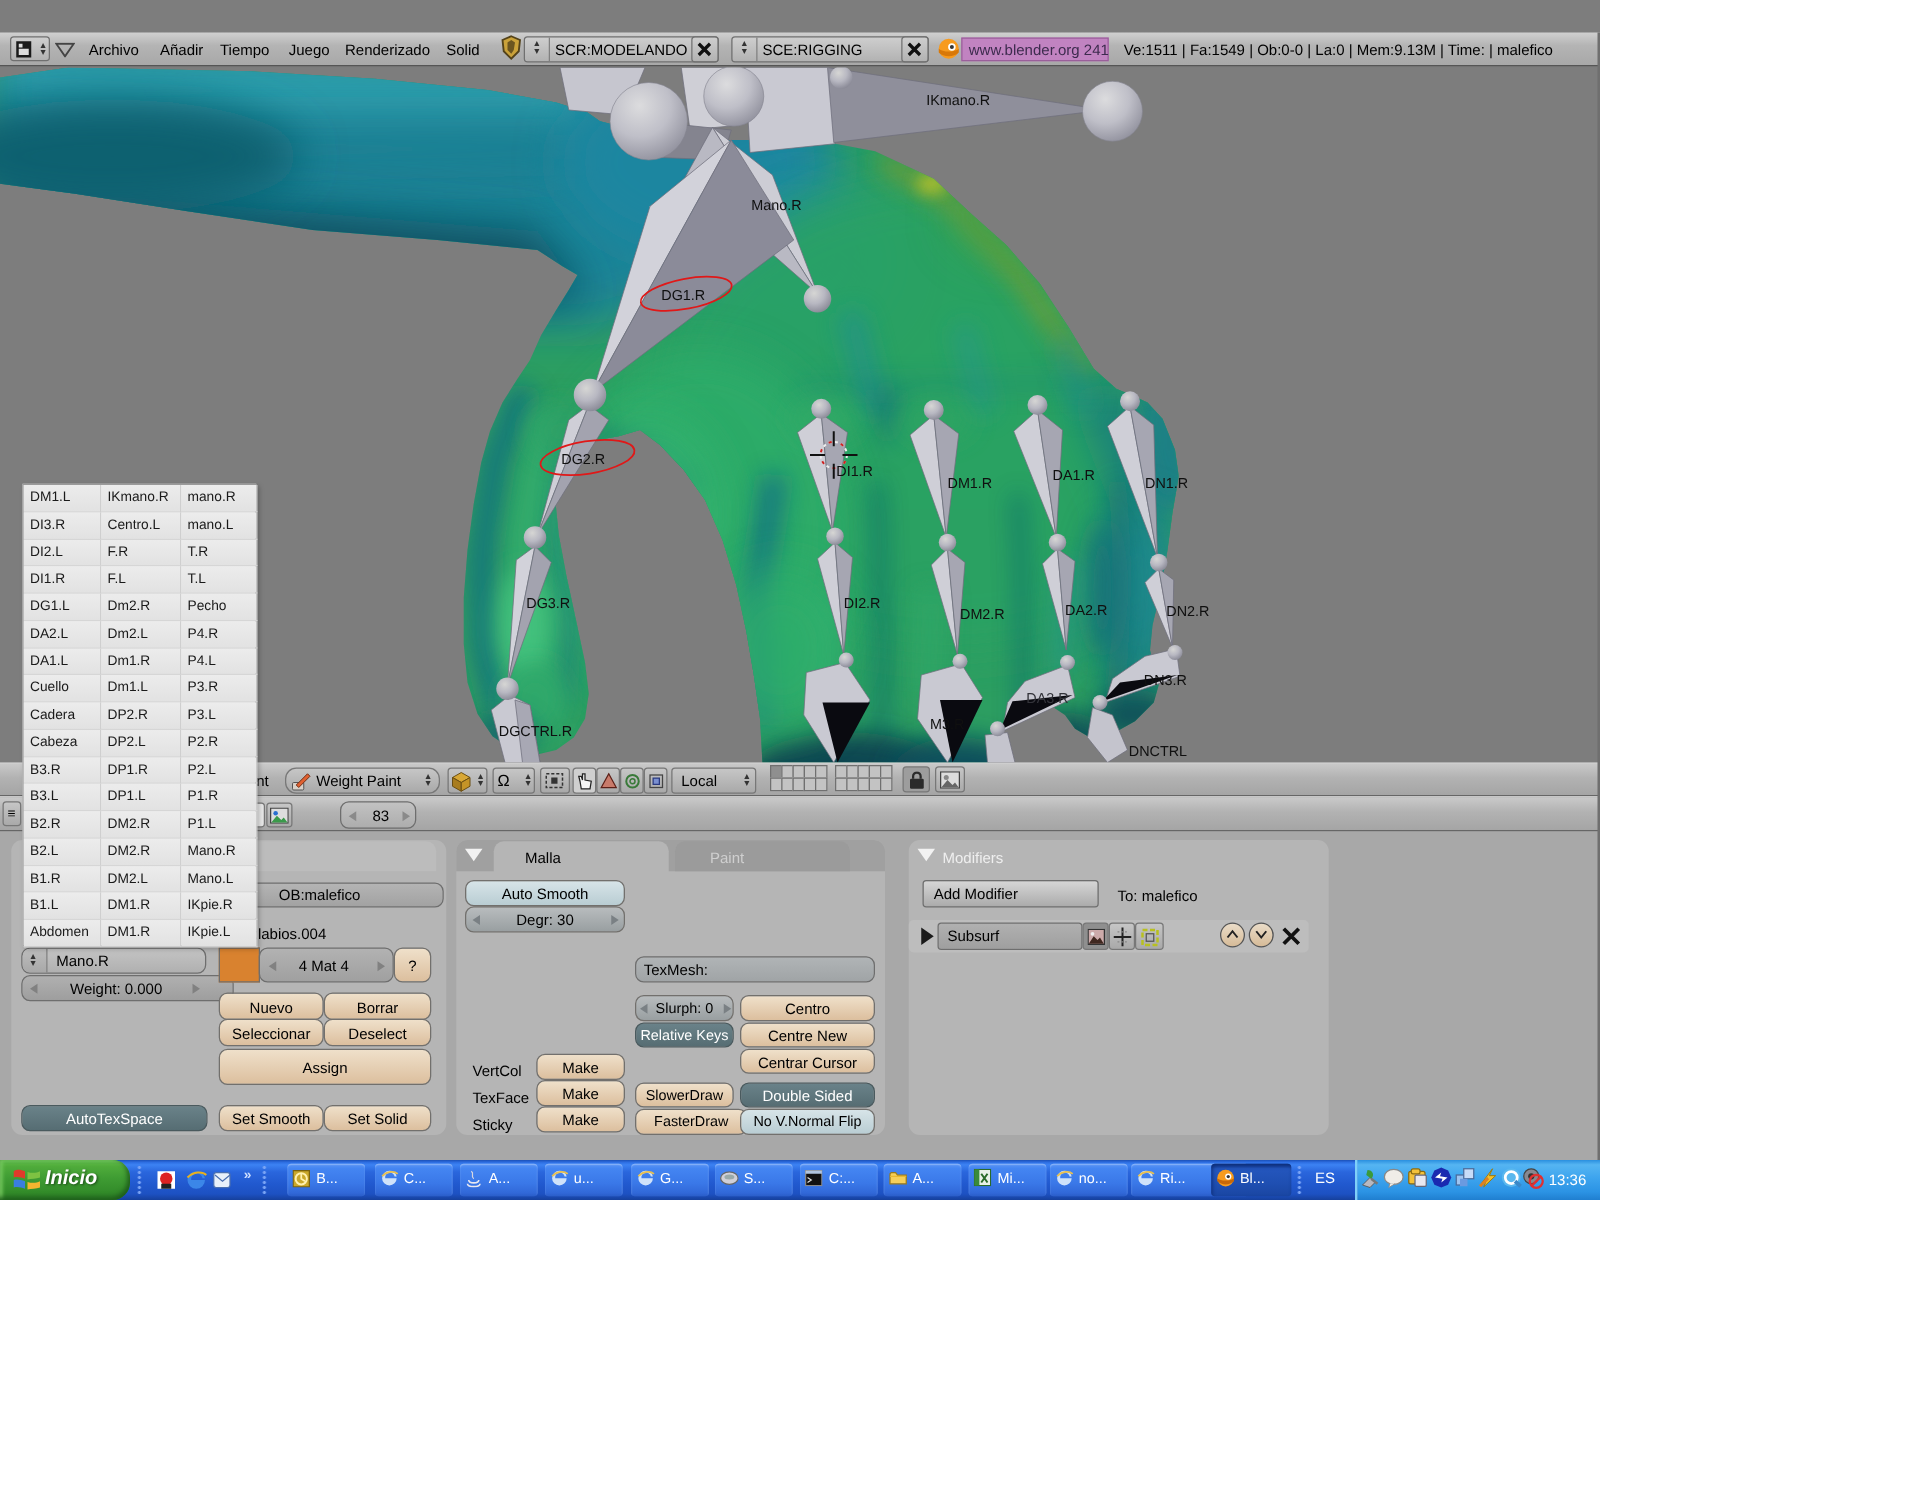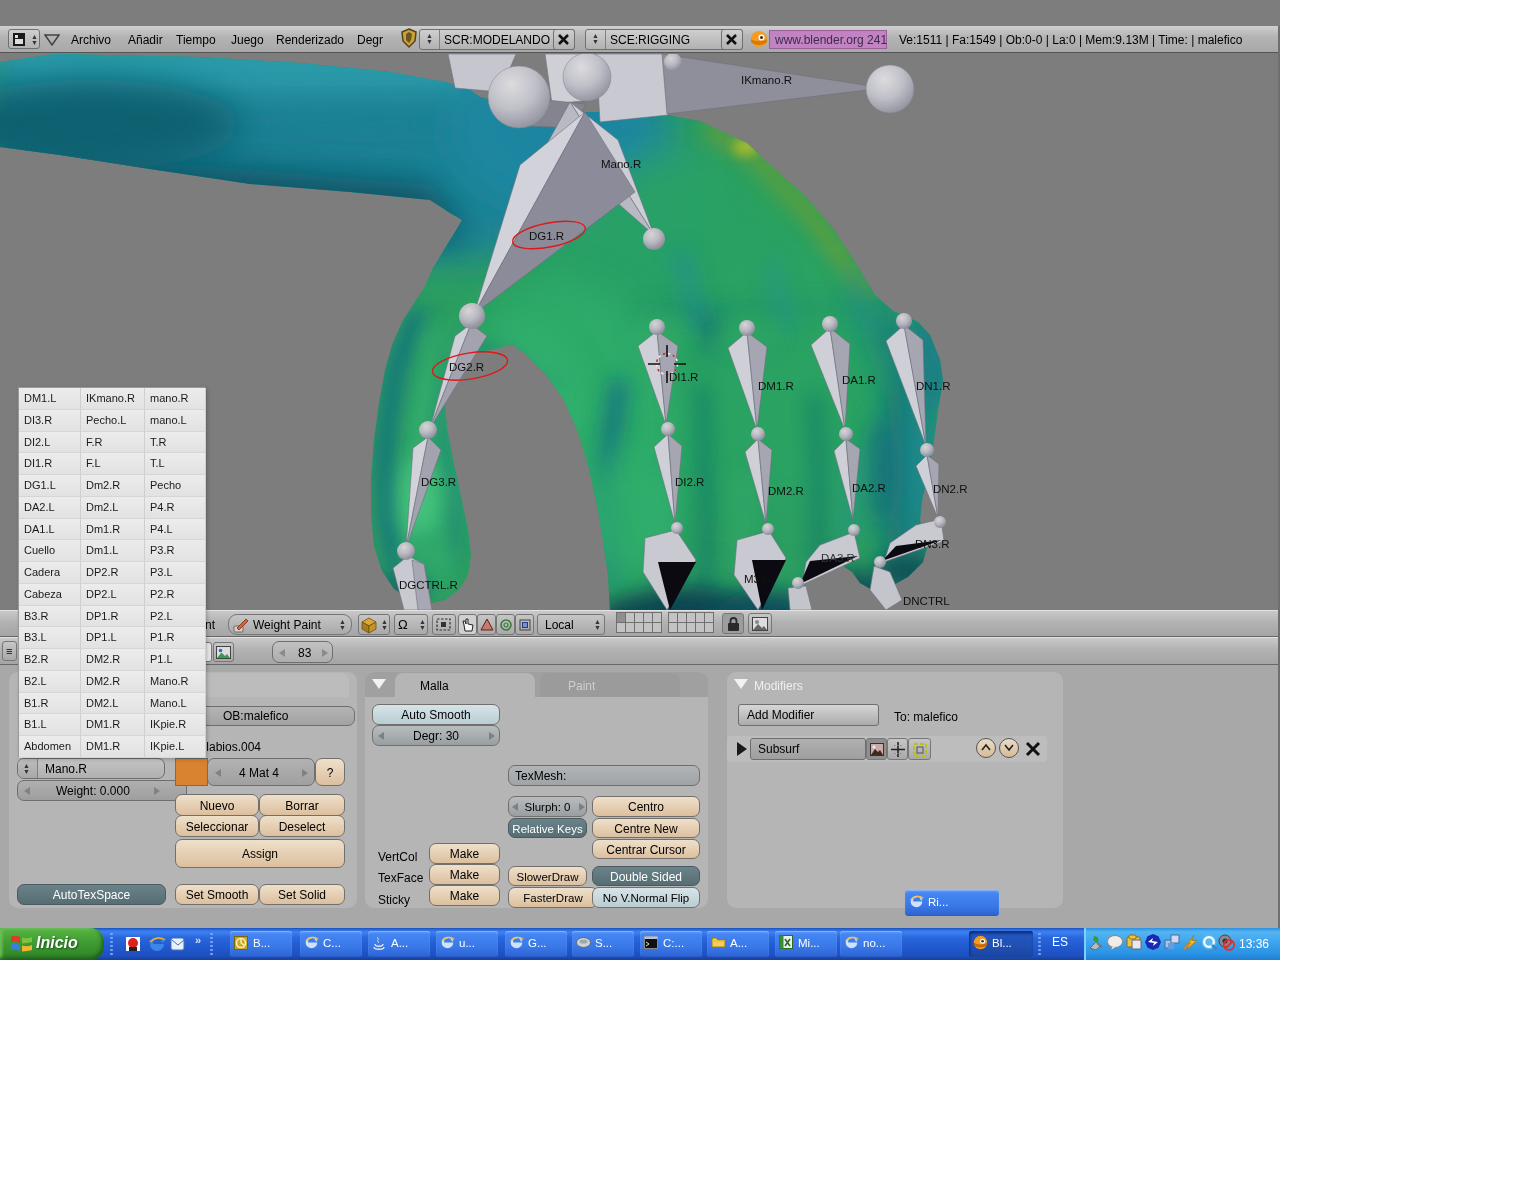--- a/index.html
+++ b/index.html
@@ -34,21 +34,21 @@
    <div class="updn" style="left:22px;top:4px">▲<br>▼</div>
  </div>
  <svg class="abs" style="left:44px;top:8px" width="16" height="12">
         <path d="M1 1 L15 1 L8 11 Z" fill="none" stroke="#444" stroke-width="1.5"></path>
       </svg>
  <div class="mtxt" style="left:71px">Archivo</div>
  <div class="mtxt" style="left:128px">Añadir</div>
  <div class="mtxt" style="left:176px">Tiempo</div>
  <div class="mtxt" style="left:231px">Juego</div>
  <div class="mtxt" style="left:276px">Renderizado</div>
- <div class="mtxt" style="left:357px">Degr</div>
+ <div class="mtxt" style="left:357px">Solid</div>
  <svg class="abs" style="left:400px;top:2px" width="18" height="21" viewBox="0 0 18 21">
    <path d="M9 1 L16 4 L15 13 L9 19 L3 13 L2 4 Z" fill="#caa23a" stroke="#54431a" stroke-width="1.5"></path>
    <path d="M9 4 L12 6 L11 12 L9 15 L6 12 L6 6 Z" fill="#6b5520"></path>
  </svg>
  <div class="hfield" style="left:419px;top:3px;width:156px;height:21px">
    <div class="abs" style="left:0;top:0;width:19px;height:19px;border-right:1px solid #808080"></div>
    <div class="updn" style="left:6px;top:3px">▲<br>▼</div>
    <div class="mtxt abs" style="left:24px;top:3px;font-size:12px">SCR:MODELANDO</div>
  </div>
  <div class="hfield" style="left:553px;top:3px;width:22px;height:21px">
@@ -671,21 +671,21 @@
       </svg>
 <div class="abs" style="left:23px;top:6px;color:#fff;font-size:11.5px;white-space:nowrap">Mi...</div>
 </div>
 <div class="abs" style="left:840px;top:931px;width:62px;height:26px;border-radius:3px;background:linear-gradient(#5a95f5 0%,#4485f2 15%,#3a78e8 60%,#3168d8 90%,#2a5cc8 100%);box-shadow:inset 0 1px 1px #8ab4f8;">
 <svg class="abs" style="left:4px;top:4px" width="15" height="15" viewBox="0 0 18 18">
         <path d="M9 2 a7 7 0 1 0 7 7 l-11 0 a4.5 4.5 0 0 1 9 -1.5 l2 0 a7 7 0 0 0 -7 -5.5z" fill="#cfe2fa"></path>
         <path d="M2 7 C7 2 14 2 17 5" stroke="#e8c050" stroke-width="1.6" fill="none"></path>
       </svg>
 <div class="abs" style="left:23px;top:6px;color:#fff;font-size:11.5px;white-space:nowrap">no...</div>
 </div>
-<div class="abs" style="left:905px;top:890px;width:62px;height:26px;border-radius:3px;background:linear-gradient(#5a95f5 0%,#4485f2 15%,#3a78e8 60%,#3168d8 90%,#2a5cc8 100%);box-shadow:inset 0 1px 1px #8ab4f8;padding-left:32px;">
+<div class="abs" style="left:905px;top:931px;width:62px;height:26px;border-radius:3px;background:linear-gradient(#5a95f5 0%,#4485f2 15%,#3a78e8 60%,#3168d8 90%,#2a5cc8 100%);box-shadow:inset 0 1px 1px #8ab4f8;padding-left:32px;">
 <svg class="abs" style="left:4px;top:4px" width="15" height="15" viewBox="0 0 18 18">
         <path d="M9 2 a7 7 0 1 0 7 7 l-11 0 a4.5 4.5 0 0 1 9 -1.5 l2 0 a7 7 0 0 0 -7 -5.5z" fill="#cfe2fa"></path>
         <path d="M2 7 C7 2 14 2 17 5" stroke="#e8c050" stroke-width="1.6" fill="none"></path>
       </svg>
 <div class="abs" style="left:23px;top:6px;color:#fff;font-size:11.5px;white-space:nowrap">Ri...</div>
 </div>
 <div class="abs" style="left:969px;top:931px;width:64px;height:26px;border-radius:3px;background:linear-gradient(#16409f,#2456bd 15%,#1f4fb2 60%,#1a46a2);box-shadow:inset 1px 2px 3px #0e2f7a;">
 <svg class="abs" style="left:4px;top:4px" width="15" height="15" viewBox="0 0 18 18">
         <circle cx="9" cy="9" r="8" fill="#f79b1e"></circle>
         <circle cx="11.5" cy="7.5" r="3" fill="#fff"></circle>
@@ -704,21 +704,21 @@
 <div class="abs" style="left:62px;top:0.0px;width:64px;height:21.8px;border-right:1px solid #cfcfcf;border-bottom:1px solid #d6d6d6;box-sizing:border-box;background:linear-gradient(#ececec,#e2e2e2)">
         <div class="abs" style="left:5px;top:4px;font-size:11px;color:#1a1a1a;white-space:nowrap">IKmano.R</div>
       </div>
 <div class="abs" style="left:126px;top:0.0px;width:61px;height:21.8px;border-right:1px solid #cfcfcf;border-bottom:1px solid #d6d6d6;box-sizing:border-box;background:linear-gradient(#ececec,#e2e2e2)">
         <div class="abs" style="left:5px;top:4px;font-size:11px;color:#1a1a1a;white-space:nowrap">mano.R</div>
       </div>
 <div class="abs" style="left:0px;top:21.8px;width:62px;height:21.8px;border-right:1px solid #cfcfcf;border-bottom:1px solid #d6d6d6;box-sizing:border-box;background:linear-gradient(#ececec,#e2e2e2)">
         <div class="abs" style="left:5px;top:4px;font-size:11px;color:#1a1a1a;white-space:nowrap">DI3.R</div>
       </div>
 <div class="abs" style="left:62px;top:21.8px;width:64px;height:21.8px;border-right:1px solid #cfcfcf;border-bottom:1px solid #d6d6d6;box-sizing:border-box;background:linear-gradient(#ececec,#e2e2e2)">
-        <div class="abs" style="left:5px;top:4px;font-size:11px;color:#1a1a1a;white-space:nowrap">Pecho.L</div>
+        <div class="abs" style="left:5px;top:4px;font-size:11px;color:#1a1a1a;white-space:nowrap">Centro.L</div>
       </div>
 <div class="abs" style="left:126px;top:21.8px;width:61px;height:21.8px;border-right:1px solid #cfcfcf;border-bottom:1px solid #d6d6d6;box-sizing:border-box;background:linear-gradient(#ececec,#e2e2e2)">
         <div class="abs" style="left:5px;top:4px;font-size:11px;color:#1a1a1a;white-space:nowrap">mano.L</div>
       </div>
 <div class="abs" style="left:0px;top:43.5px;width:62px;height:21.8px;border-right:1px solid #cfcfcf;border-bottom:1px solid #d6d6d6;box-sizing:border-box;background:linear-gradient(#ececec,#e2e2e2)">
         <div class="abs" style="left:5px;top:4px;font-size:11px;color:#1a1a1a;white-space:nowrap">DI2.L</div>
       </div>
 <div class="abs" style="left:62px;top:43.5px;width:64px;height:21.8px;border-right:1px solid #cfcfcf;border-bottom:1px solid #d6d6d6;box-sizing:border-box;background:linear-gradient(#ececec,#e2e2e2)">
         <div class="abs" style="left:5px;top:4px;font-size:11px;color:#1a1a1a;white-space:nowrap">F.R</div>
       </div>

